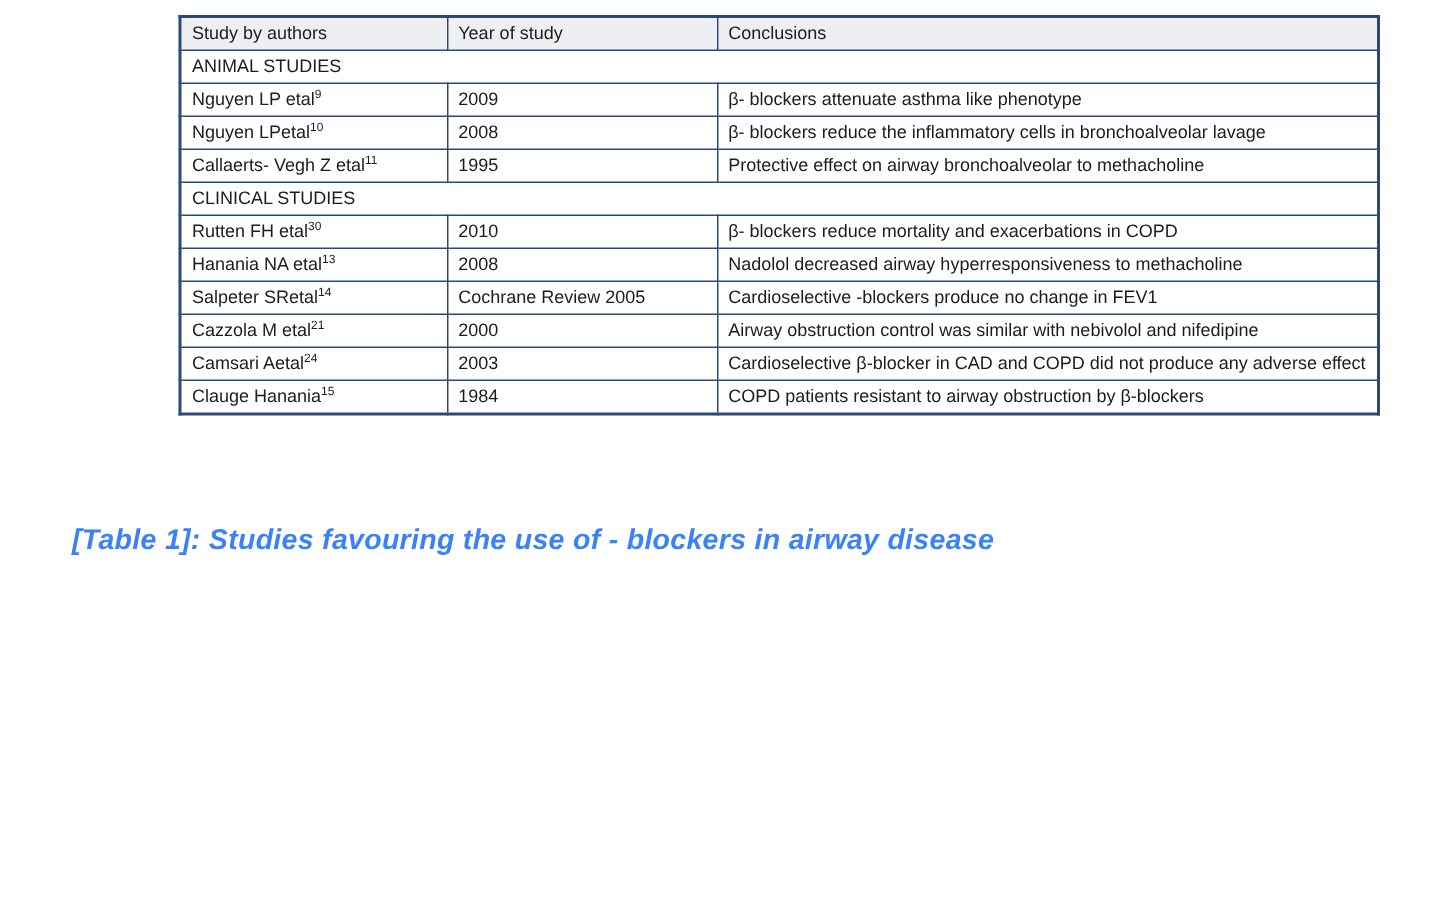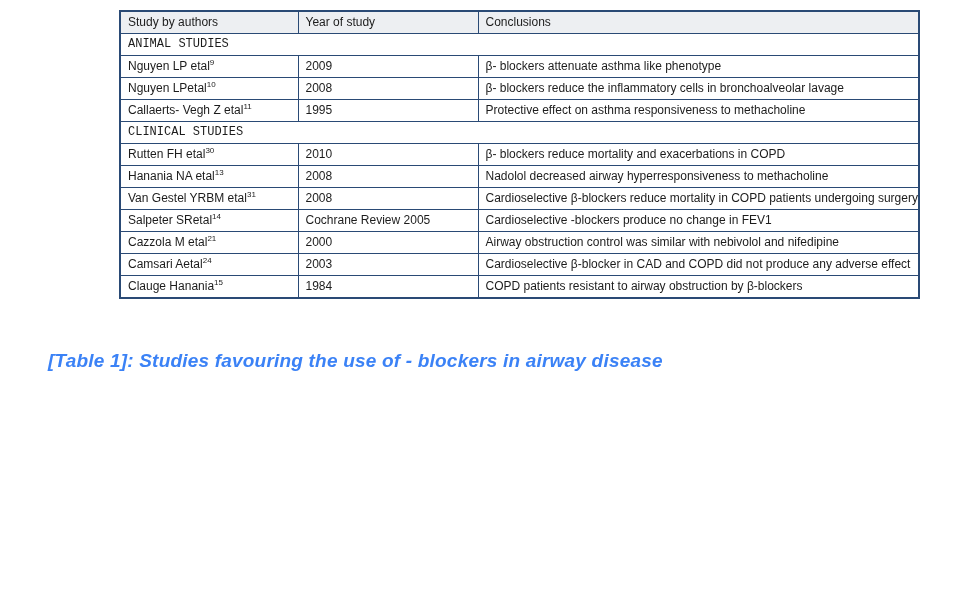--- a/index.html
+++ b/index.html
@@ -38,21 +38,20 @@
     color:var(--text-color);
   }
   table.study-table th{
     background:var(--header-bg);
   }
   col.c-author{width:178px;}
   col.c-year{width:180px;}
   col.c-concl{width:441px;}
   td.section-cell{
     font-weight:bold;
-    font-family:Liberation Mono, monospace;
   }
   sup{
     font-size:8px;
     line-height:0;
     vertical-align:super;
   }
   .caption{
     position:absolute;
     left:48px;
     top:350px;
@@ -92,41 +91,36 @@
         <td>β- blockers attenuate asthma like phenotype</td>
       </tr>
       <tr>
         <td><span>Nguyen LPetal</span><sup>10</sup></td>
         <td>2008</td>
         <td>β- blockers reduce the inflammatory cells in bronchoalveolar lavage</td>
       </tr>
       <tr>
         <td><span>Callaerts- Vegh Z etal</span><sup>11</sup></td>
         <td>1995</td>
-        <td>Protective effect on asthma responsiveness to methacholine</td>
+        <td>Protective effect on airway bronchoalveolar to methacholine</td>
       </tr>
 
       <tr>
         <td class="section-cell" colspan="3">CLINICAL STUDIES</td>
       </tr>
 
       <tr>
         <td><span>Rutten FH etal</span><sup>30</sup></td>
         <td>2010</td>
         <td>β- blockers reduce mortality and exacerbations in COPD</td>
       </tr>
       <tr>
         <td><span>Hanania NA etal</span><sup>13</sup></td>
         <td>2008</td>
         <td>Nadolol decreased airway hyperresponsiveness to methacholine</td>
-      </tr>
-      <tr>
-        <td><span>Van Gestel YRBM etal</span><sup>31</sup></td>
-        <td>2008</td>
-        <td>Cardioselective β-blockers reduce mortality in COPD patients undergoing surgery</td>
       </tr>
       <tr>
         <td><span>Salpeter SRetal</span><sup>14</sup></td>
         <td>Cochrane Review 2005</td>
         <td>Cardioselective -blockers produce no change in FEV1</td>
       </tr>
       <tr>
         <td><span>Cazzola M etal</span><sup>21</sup></td>
         <td>2000</td>
         <td>Airway obstruction control was similar with nebivolol and nifedipine</td>

